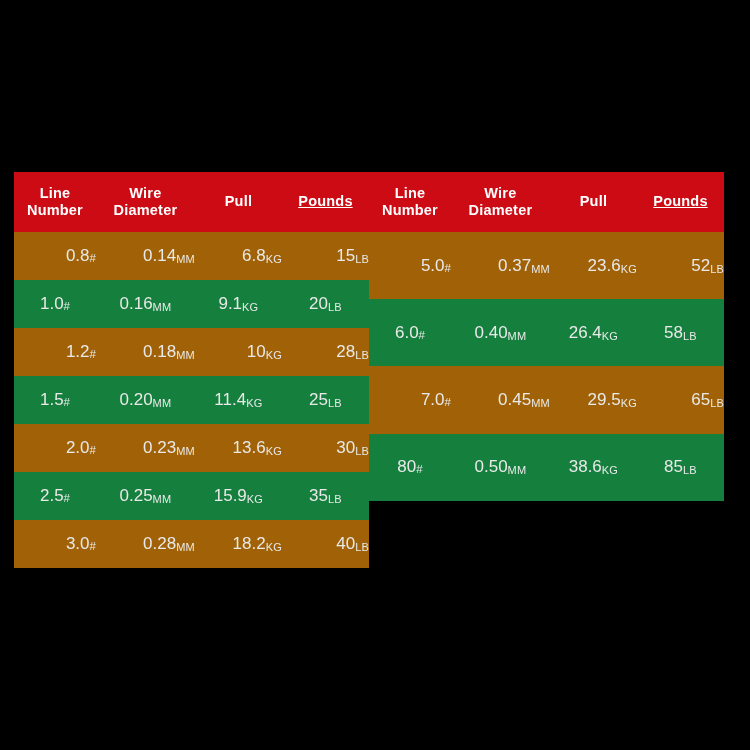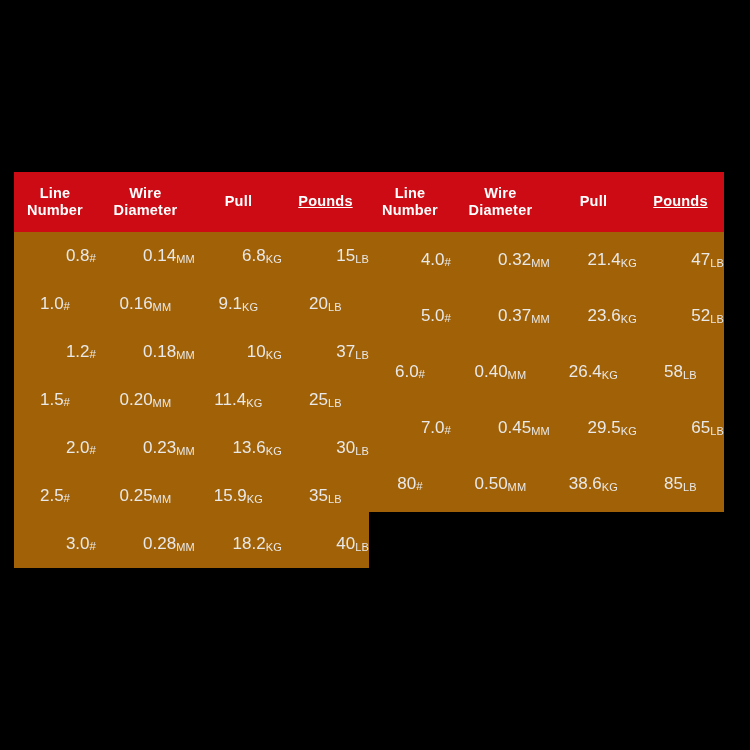--- a/index.html
+++ b/index.html
@@ -51,21 +51,21 @@
     height: 48px;
     vertical-align: middle;
     padding: 0;
     font-weight: normal;
   }
   .row-odd td {
     background: #a16207;
     text-align: right;
   }
   .row-even td {
-    background: #a16207;
+    background: #15803d;
   }
   .unit {
     font-size: 11px;
     letter-spacing: 0.2px;
     vertical-align: baseline;
     position: relative;
     top: 2px;
   }
   .hash {
     font-size: 11.5px;
@@ -116,21 +116,21 @@
         <tr class="row-even">
           <td><span>1.0</span><span class="hash">#</span></td>
           <td><span>0.16</span><span class="unit">MM</span></td>
           <td><span>9.1</span><span class="unit">KG</span></td>
           <td><span>20</span><span class="unit">LB</span></td>
         </tr>
         <tr class="row-odd">
           <td><span>1.2</span><span class="hash">#</span></td>
           <td><span>0.18</span><span class="unit">MM</span></td>
           <td><span>10</span><span class="unit">KG</span></td>
-          <td><span>37</span><span class="unit">LB</span></td>
+          <td><span>28</span><span class="unit">LB</span></td>
         </tr>
         <tr class="row-even">
           <td><span>1.5</span><span class="hash">#</span></td>
           <td><span>0.20</span><span class="unit">MM</span></td>
           <td><span>11.4</span><span class="unit">KG</span></td>
           <td><span>25</span><span class="unit">LB</span></td>
         </tr>
         <tr class="row-odd">
           <td><span>2.0</span><span class="hash">#</span></td>
           <td><span>0.23</span><span class="unit">MM</span></td>
@@ -166,26 +166,20 @@
           <th class="col-c">
             <span>Pull</span>
           </th>
           <th class="col-d">
             <span>Pounds</span>
           </th>
         </tr>
       </thead>
       <tbody>
         <tr class="row-odd">
-          <td><span>4.0</span><span class="hash">#</span></td>
-          <td><span>0.32</span><span class="unit">MM</span></td>
-          <td><span>21.4</span><span class="unit">KG</span></td>
-          <td><span>47</span><span class="unit">LB</span></td>
-        </tr>
-        <tr class="row-odd">
           <td><span>5.0</span><span class="hash">#</span></td>
           <td><span>0.37</span><span class="unit">MM</span></td>
           <td><span>23.6</span><span class="unit">KG</span></td>
           <td><span>52</span><span class="unit">LB</span></td>
         </tr>
         <tr class="row-even">
           <td><span>6.0</span><span class="hash">#</span></td>
           <td><span>0.40</span><span class="unit">MM</span></td>
           <td><span>26.4</span><span class="unit">KG</span></td>
           <td><span>58</span><span class="unit">LB</span></td>

